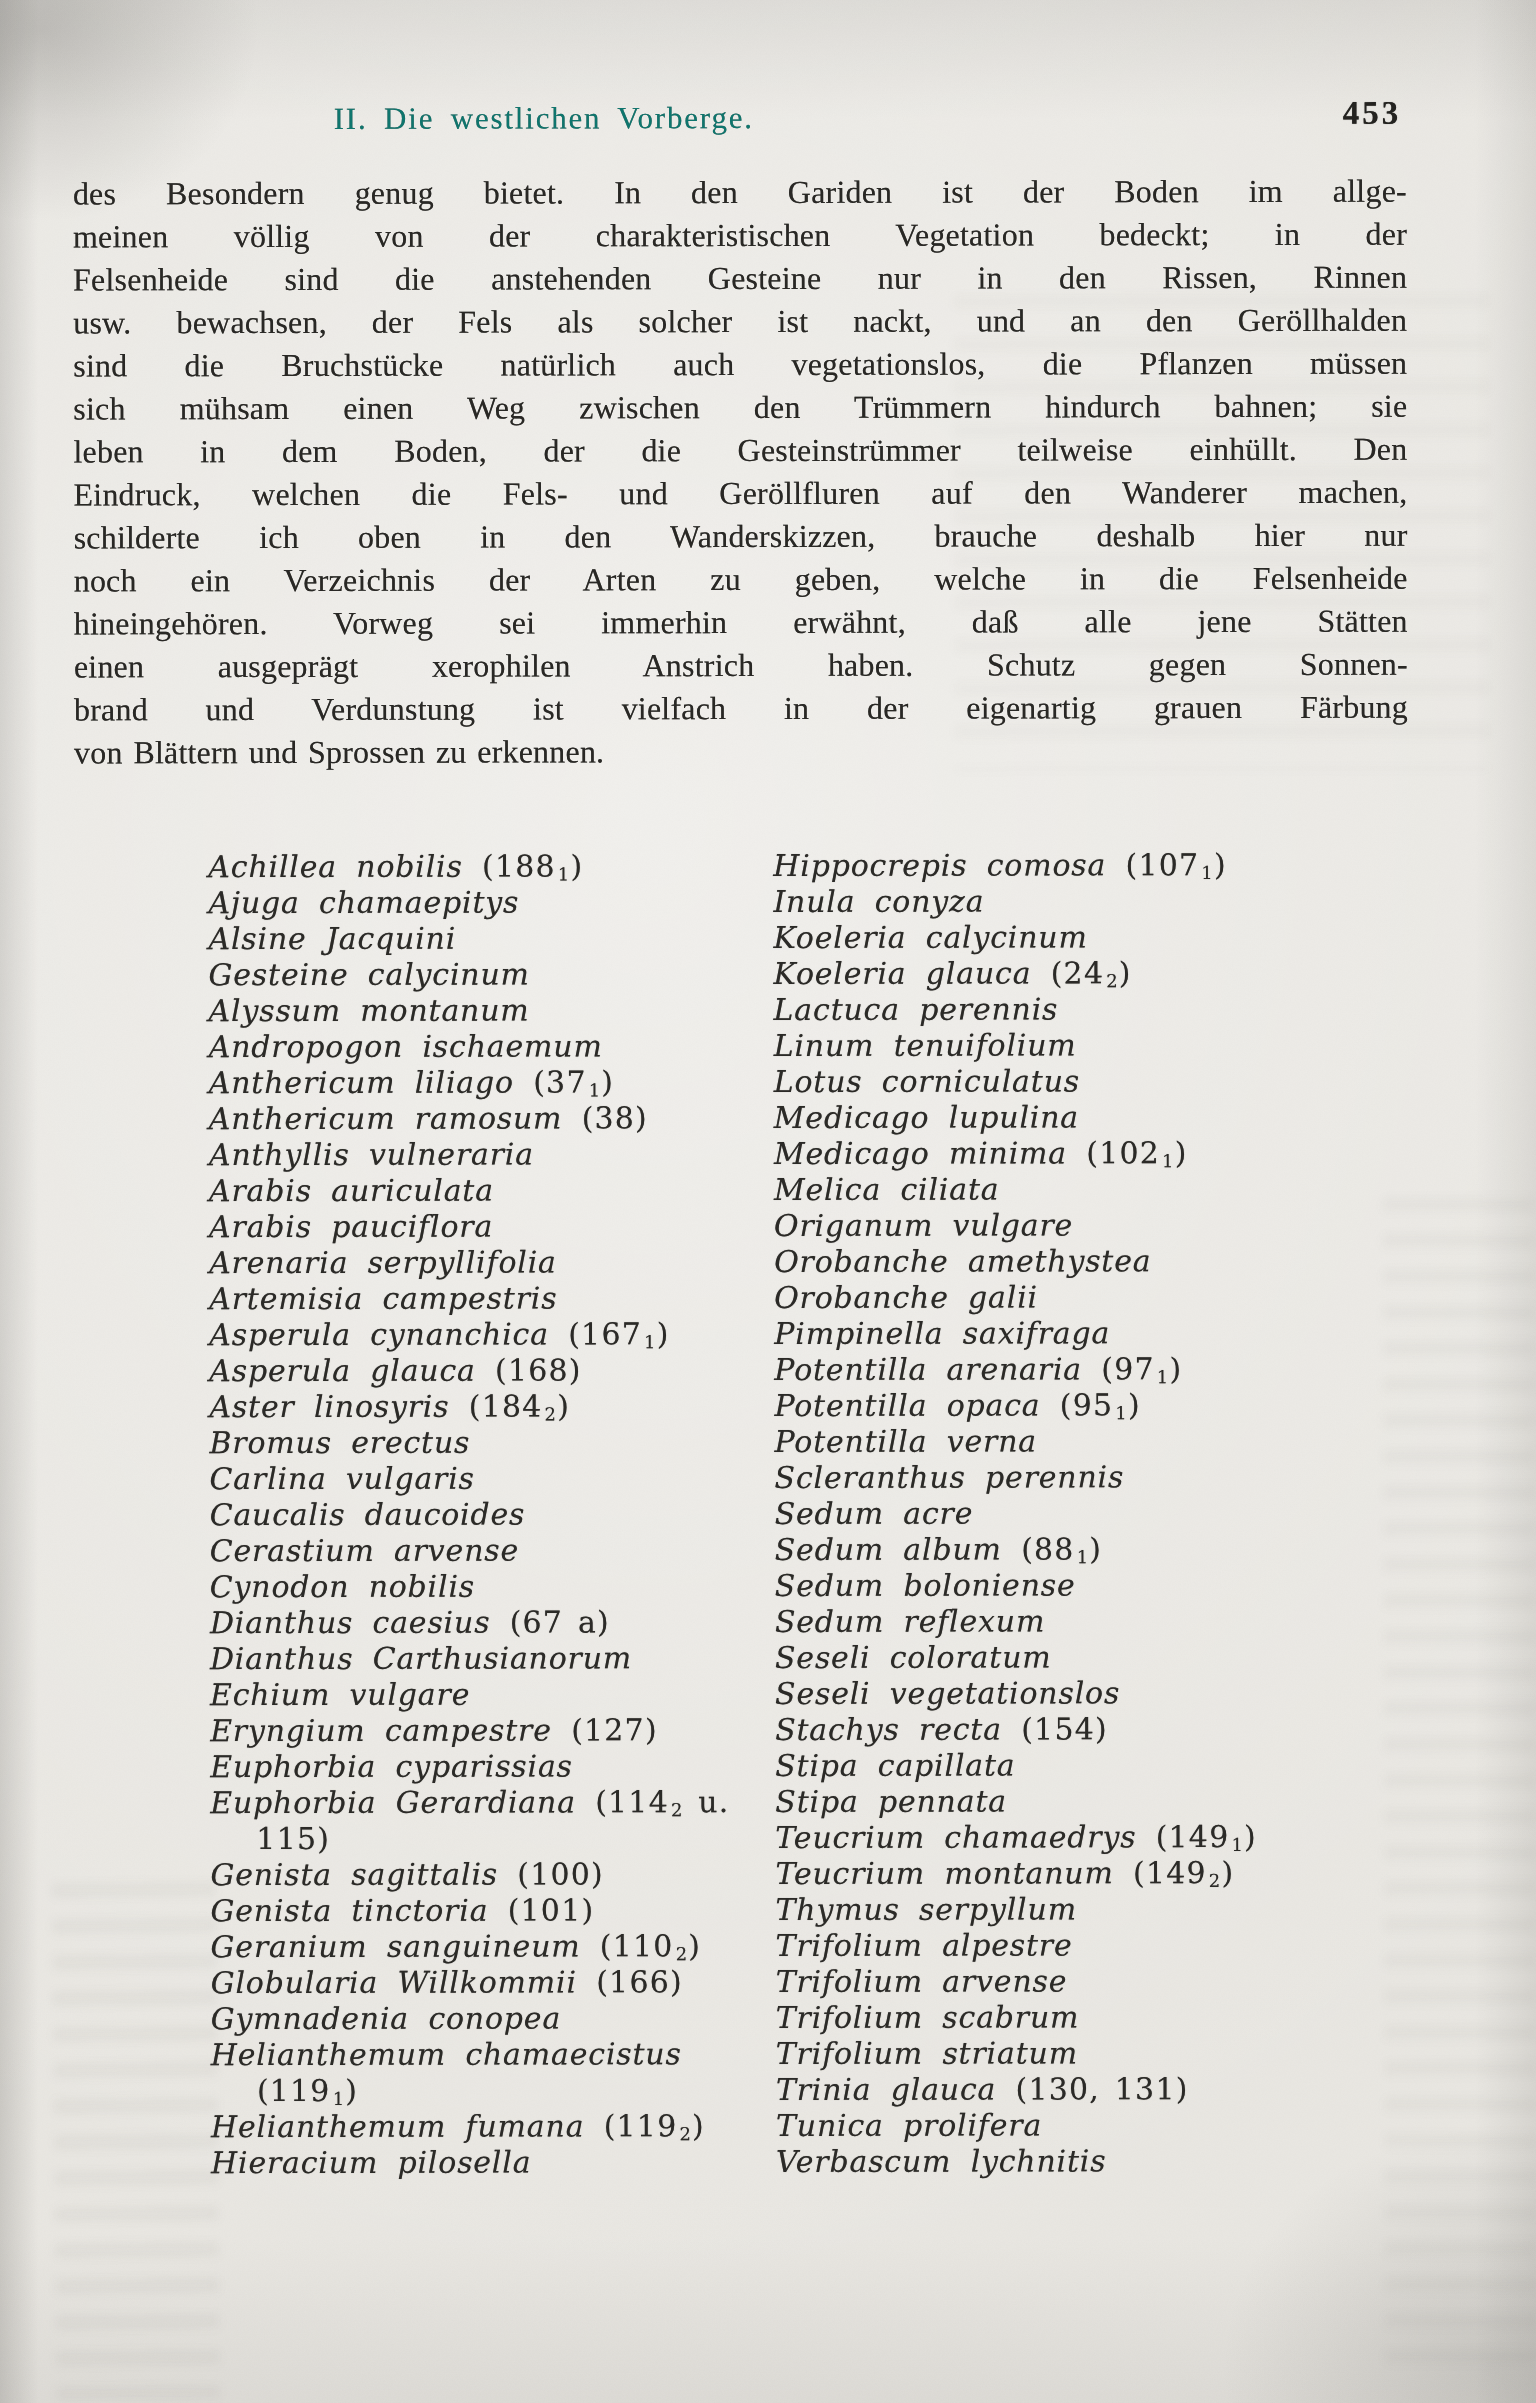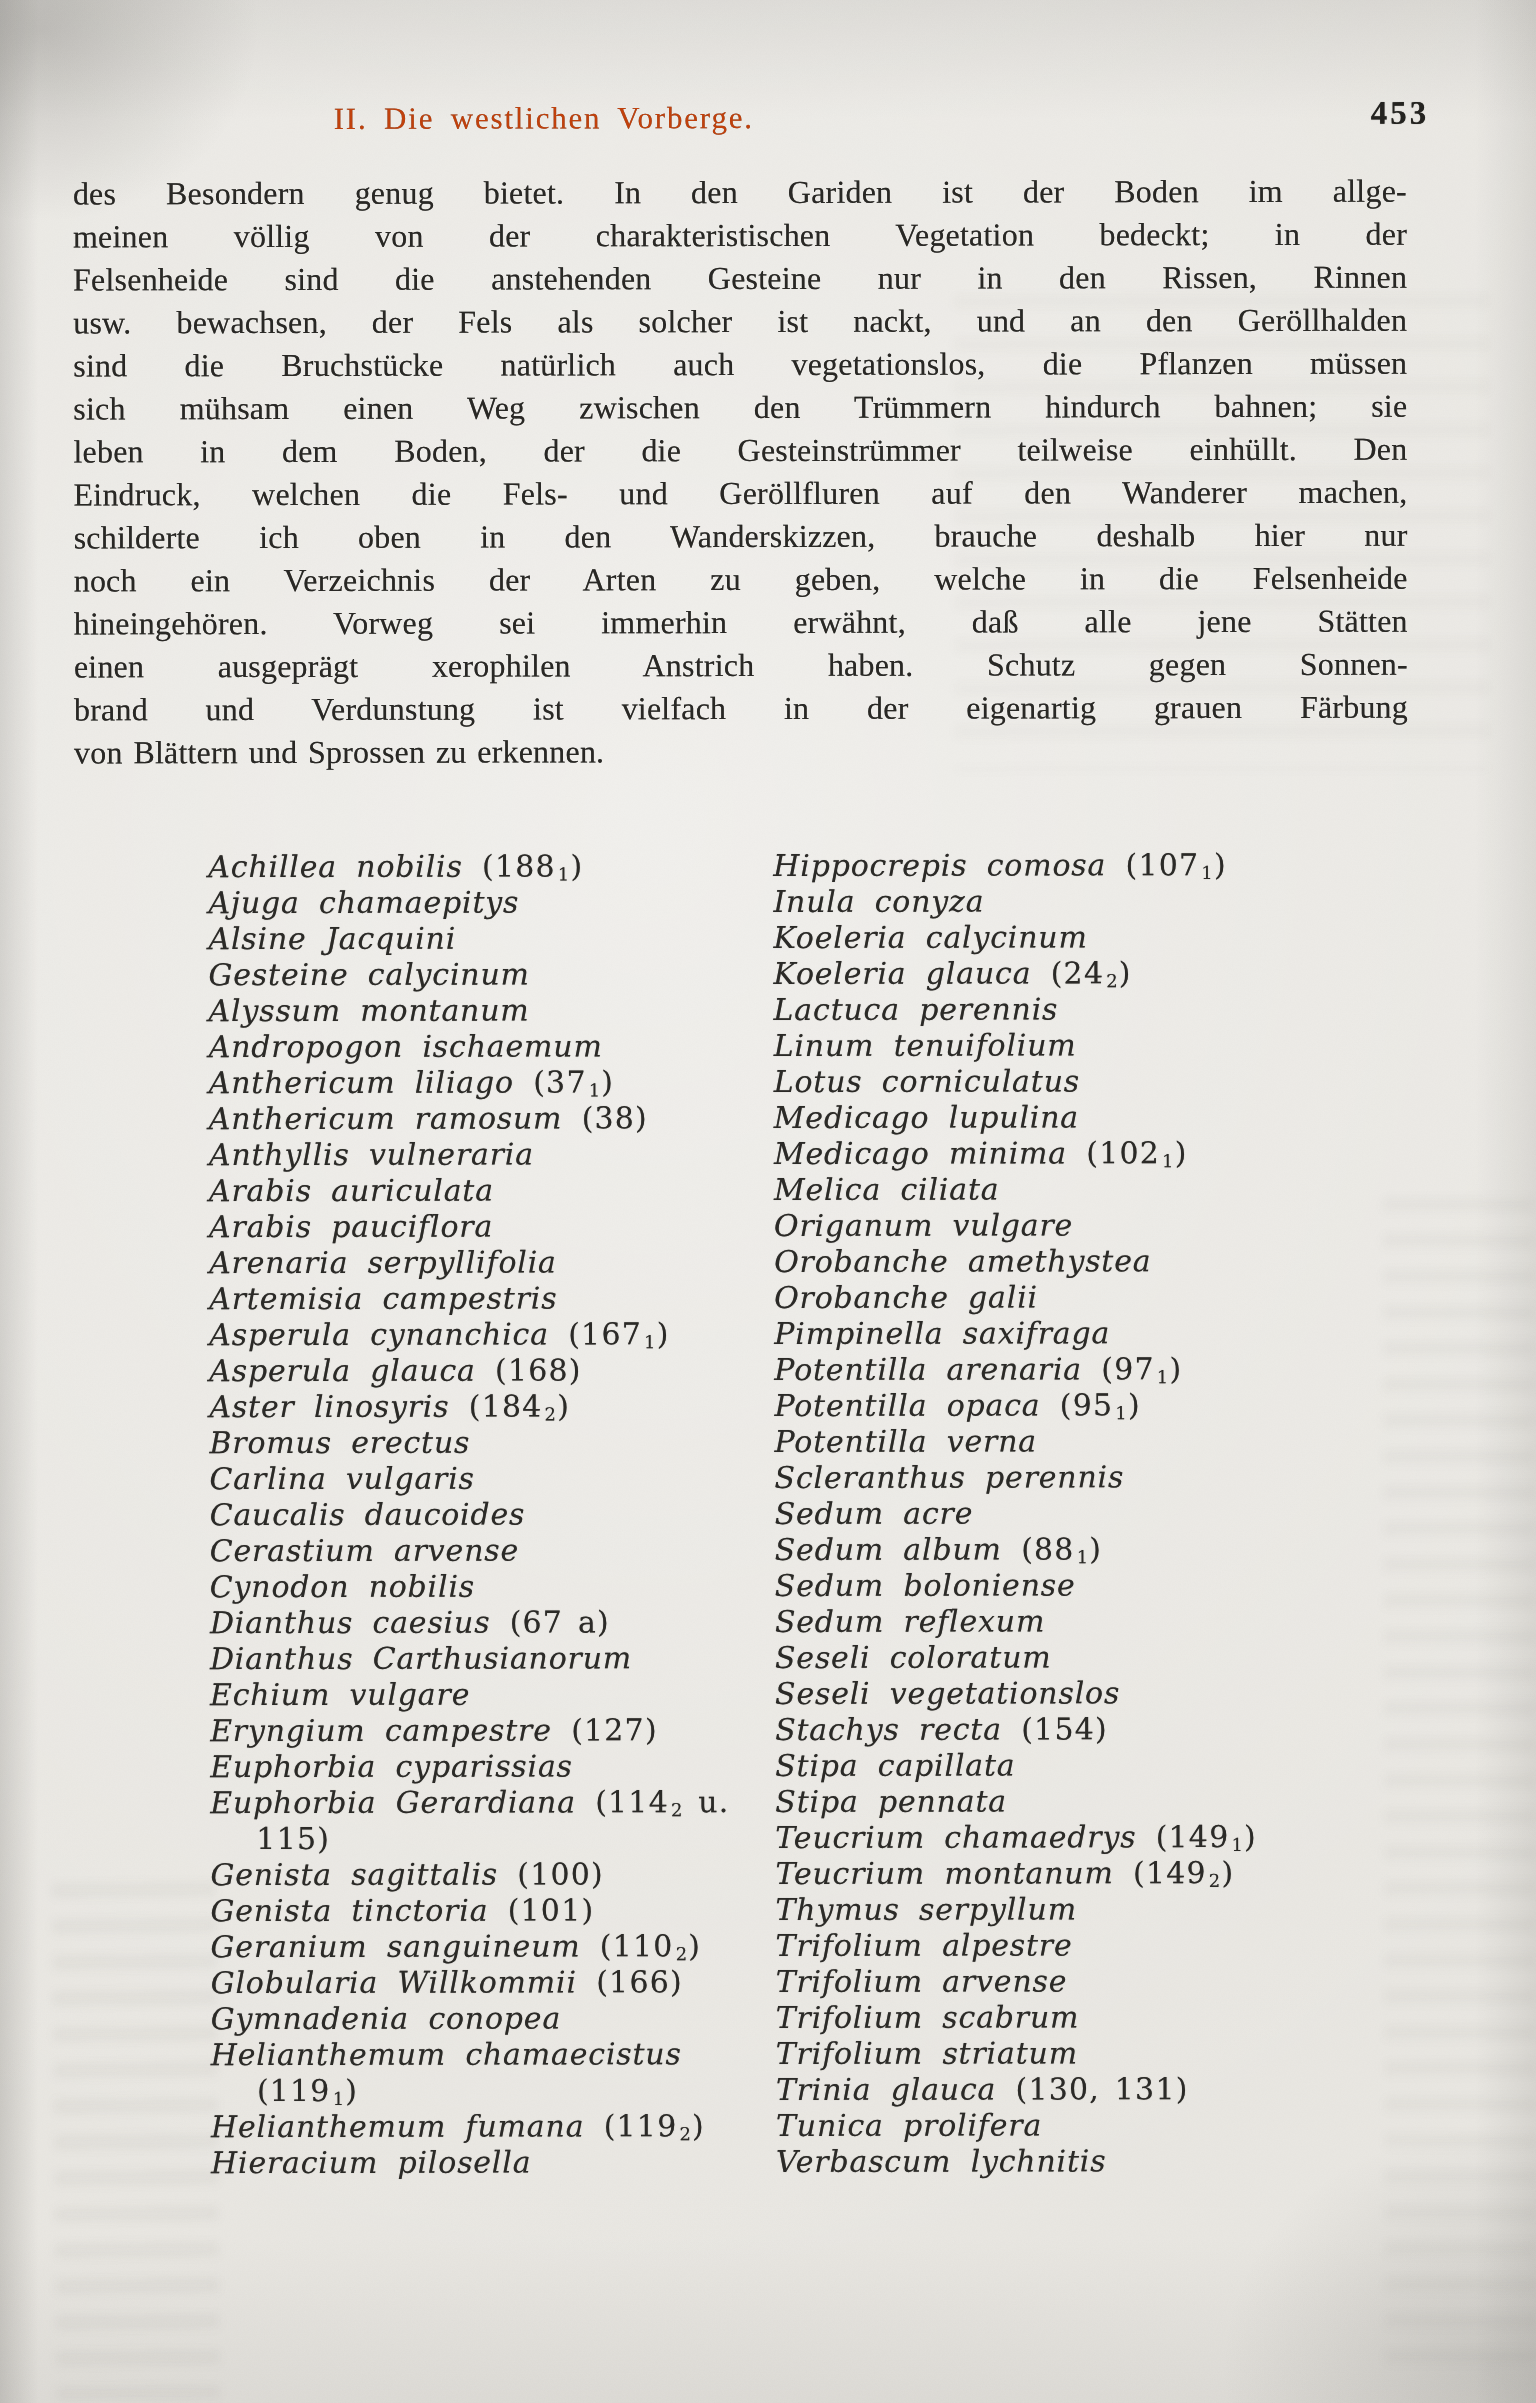--- a/index.html
+++ b/index.html
@@ -16,28 +16,27 @@
   }
   .corner{position:absolute;pointer-events:none;}
   #corner-tl{left:-60px;top:-60px;width:338px;height:299px;
     background:radial-gradient(ellipse at 30% 30%, rgba(70,68,64,0.22), rgba(70,68,64,0) 65%);}
   #corner-br{right:-80px;bottom:-80px;width:418px;height:378px;
     background:radial-gradient(ellipse at 70% 70%, rgba(70,68,64,0.16), rgba(70,68,64,0) 65%);}
   #page-content{position:absolute;inset:0;transform:rotate(-0.12deg);}
   .ink{color:#292825;text-shadow:0 0 0.6px rgba(41,40,37,0.65);}
   #running-title{
     position:absolute;left:336px;top:100px;
-    font-size:31px;letter-spacing:1.8px;word-spacing:7px;color:#c2410c;
+    font-size:31px;letter-spacing:1.8px;word-spacing:7px;color:#0f766e;
     text-shadow:0 0 0.6px rgba(50,49,46,0.6);white-space:nowrap;
   }
   #page-number{
     position:absolute;left:1345px;top:96px;
     font-size:33px;font-weight:600;letter-spacing:3px;color:#242320;
     text-shadow:0 0 0.7px rgba(36,35,32,0.7);
-    margin-left:28px;
   }
   #body-paragraph{
     position:absolute;left:75px;top:171px;width:1334px;
     font-size:32px;line-height:43px;letter-spacing:0.2px;word-spacing:2.5px;
   }
   .pline{text-align:justify;text-align-last:justify;white-space:normal;}
   .pline.last{text-align-last:left;}
   .species-col{
     position:absolute;top:848px;
     font-size:30px;line-height:36px;

